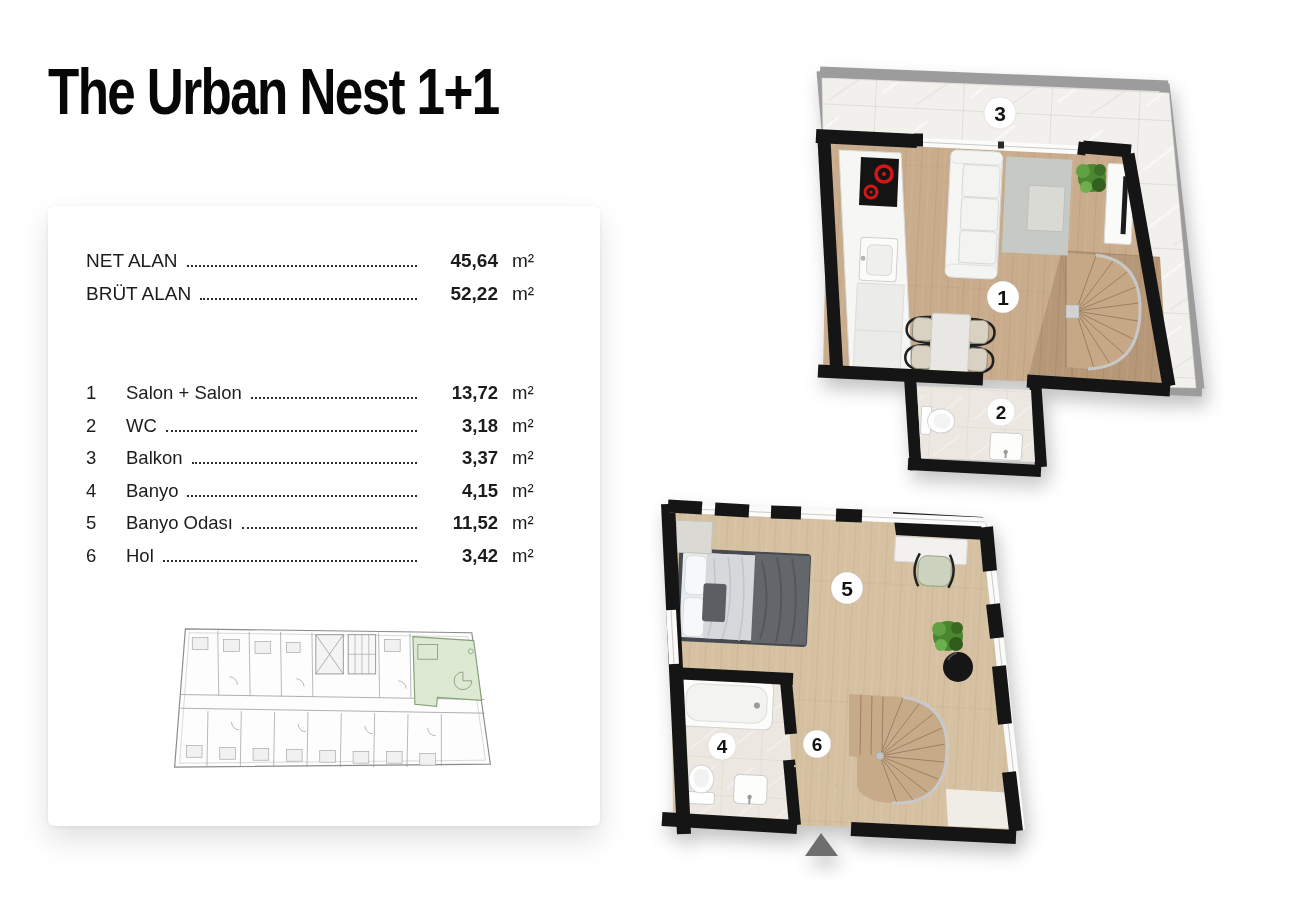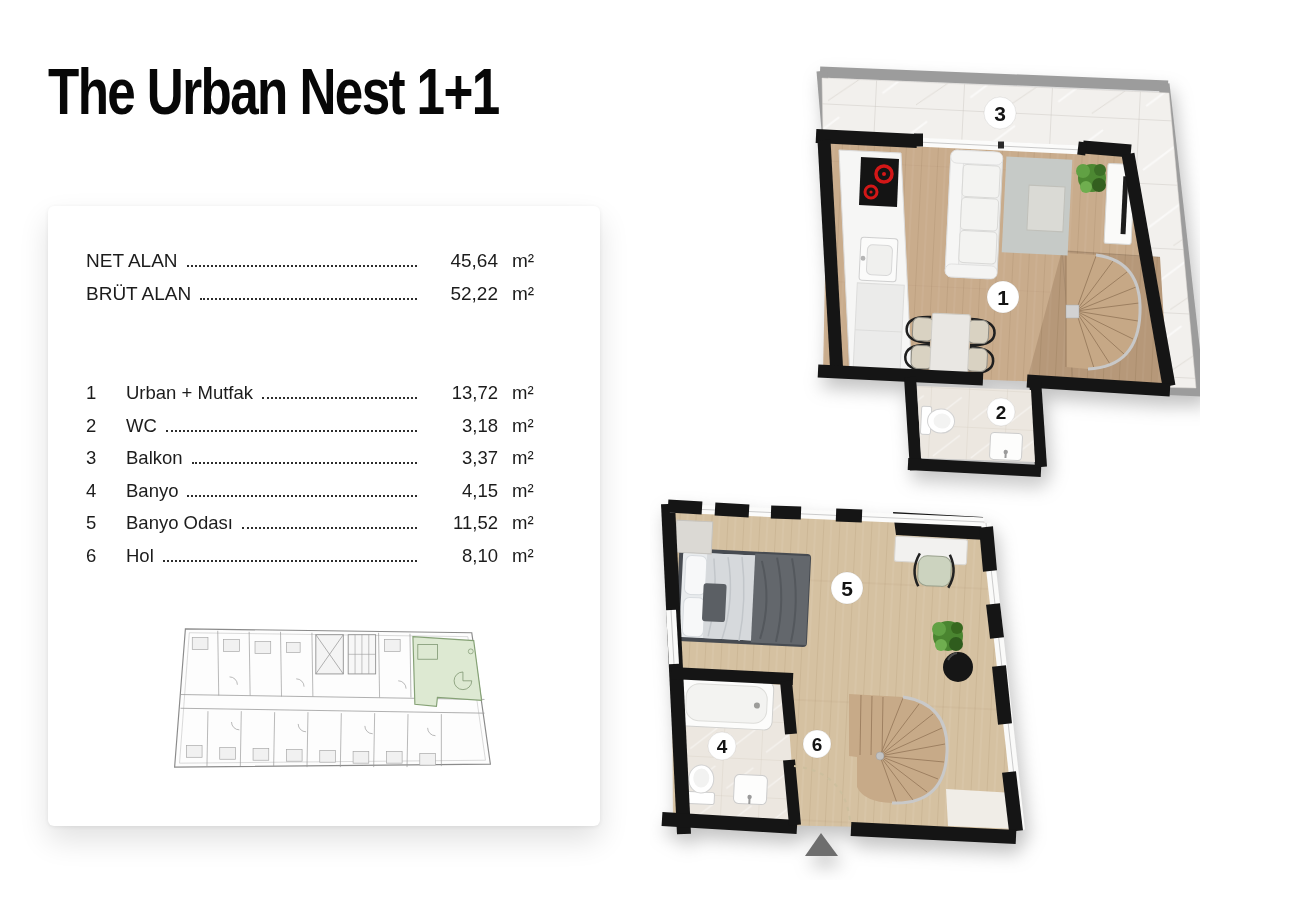--- a/index.html
+++ b/index.html
@@ -1,31 +1,31 @@
 <!DOCTYPE html>
 <html><head>
 <meta charset="utf-8">
 <style>
   html,body{margin:0;padding:0;background:#ffffff;}
   .stage{position:relative;width:1200px;height:900px;background:#ffffff;overflow:hidden;
-         font-family:"Liberation Sans",sans-serif;color:#1c1c1c;}
+         font-family:"Liberation Sans",sans-serif;color:#1c1c1c;padding-left:36px;}
   .title{position:absolute;left:48px;top:60px;font-size:64px;font-weight:bold;
          letter-spacing:-2px;white-space:nowrap;color:#070707;
          transform:scaleX(0.80);transform-origin:left top;line-height:1.0;}
   .card{position:absolute;left:48px;top:206px;width:552px;height:620px;background:#ffffff;
         border-radius:6px;box-shadow:0 1px 4px rgba(0,0,0,0.07),0 14px 30px rgba(0,0,0,0.12);}
   .rows{position:absolute;left:38px;right:42px;}
   .summary{top:44px;}
   .roomlist{top:176px;}
   .row{display:flex;align-items:baseline;height:33px;font-size:19px;}
   .roomlist .row{height:32.5px;font-size:18.5px;}
   .num{width:40px;flex:none;}
   .lbl{white-space:nowrap;flex:none;}
   .leader{flex:1;height:5px;border-bottom:2px dotted #2d2d2d;margin:0 9px;min-width:20px;}
-  .val{width:72px;flex:none;text-align:right;}
+  .val{width:72px;flex:none;text-align:right;font-weight:bold;}
   .unit{width:46px;flex:none;padding-left:14px;}
   .keyplan{position:absolute;left:122px;top:414px;width:325px;height:152px;}
   .plans{position:absolute;left:650px;top:50px;width:580px;height:830px;}
   .shadowed{filter:drop-shadow(4px 10px 9px rgba(95,95,95,0.38));}
   .mtxt{font-family:"Liberation Sans",sans-serif;font-weight:bold;fill:#141414;text-anchor:middle;}
 </style>
 </head>
 <body>
 
 <div class="stage">
@@ -44,21 +44,21 @@
         <span class="lbl">BRÜT ALAN</span>
         <span class="leader"></span>
         <span class="val">52,22</span>
         <span class="unit">m²</span>
       </div>
     </div>
 
     <div class="rows roomlist">
       <div class="row">
         <span class="num">1</span>
-        <span class="lbl">Urban + Mutfak</span>
+        <span class="lbl">Salon + Salon</span>
         <span class="leader"></span>
         <span class="val">13,72</span>
         <span class="unit">m²</span>
       </div>
       <div class="row">
         <span class="num">2</span>
         <span class="lbl">WC</span>
         <span class="leader"></span>
         <span class="val">3,18</span>
         <span class="unit">m²</span>
@@ -81,21 +81,21 @@
         <span class="num">5</span>
         <span class="lbl">Banyo Odası</span>
         <span class="leader"></span>
         <span class="val">11,52</span>
         <span class="unit">m²</span>
       </div>
       <div class="row">
         <span class="num">6</span>
         <span class="lbl">Hol</span>
         <span class="leader"></span>
-        <span class="val">8,10</span>
+        <span class="val">3,42</span>
         <span class="unit">m²</span>
       </div>
     </div>
 
     <svg class="keyplan" viewBox="0 0 330 155">
       <polygon points="15,9 307,13 326,147 4,150" fill="#fdfdfd" stroke="#8b8b8b" stroke-width="1.2"></polygon>
       <polygon points="19,13 303,17 321,143 9,146" fill="none" stroke="#c2c2c2" stroke-width="0.6"></polygon>
 
       <line x1="10" y1="76" x2="320" y2="81" stroke="#9a9a9a" stroke-width="0.8"></line>
       <line x1="10" y1="90" x2="320" y2="95" stroke="#9a9a9a" stroke-width="0.8"></line>

